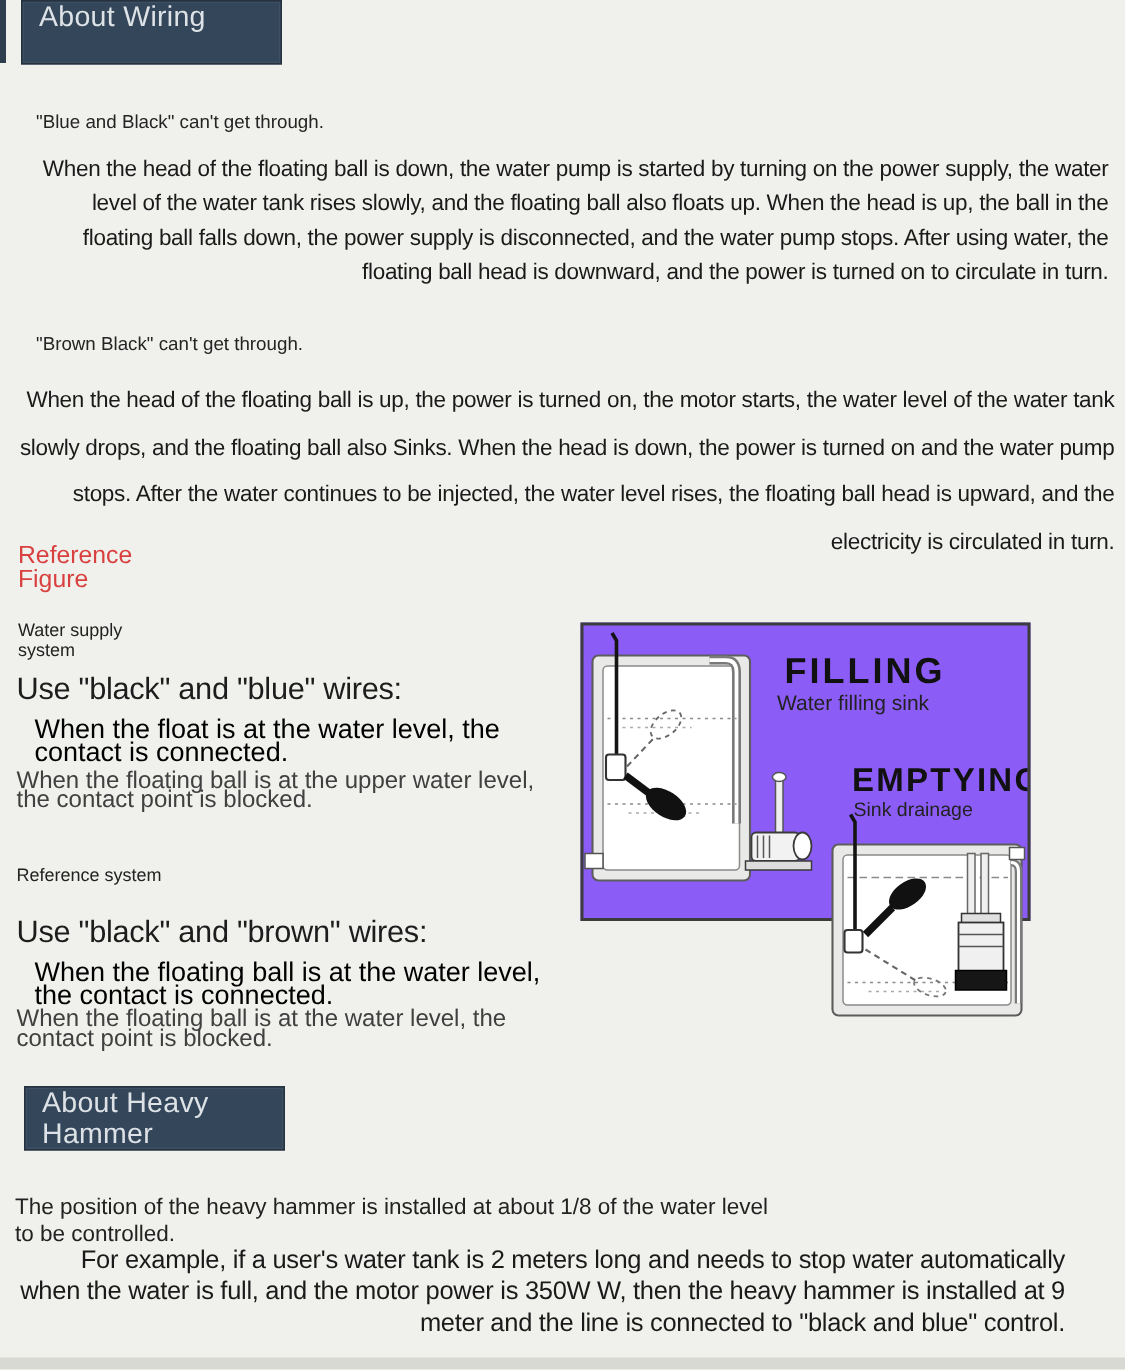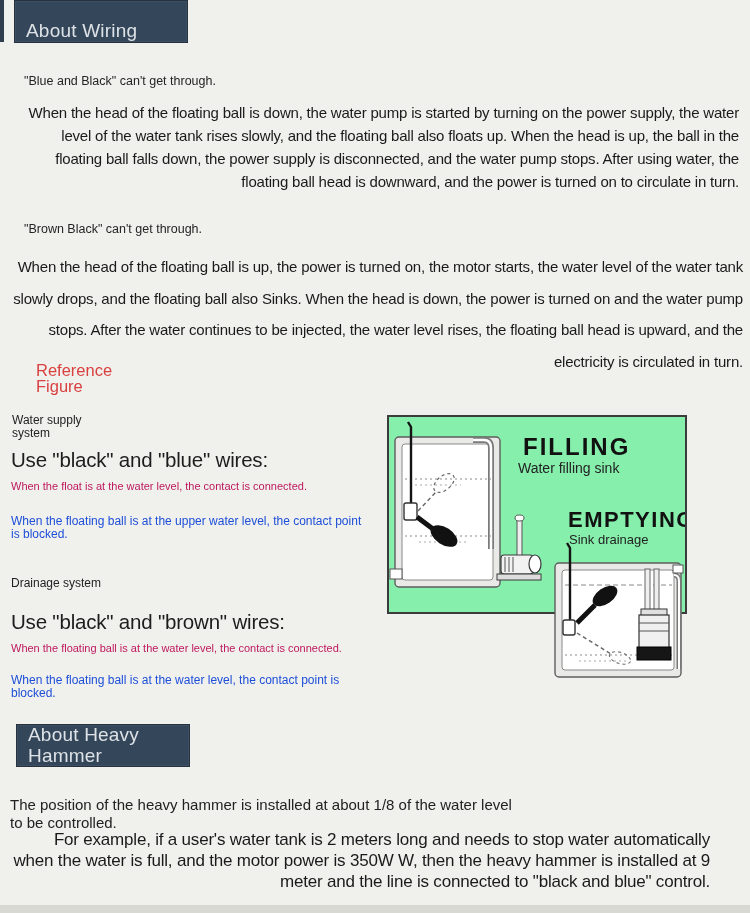--- a/index.html
+++ b/index.html
@@ -8,34 +8,34 @@
     background:#f0f1ed;
     font-family:"Liberation Sans",sans-serif;
     color:#1b1b1b;
   }
   .abs{position:absolute;}
   .navy-box{
     background:#34465a;
     border:1px solid #26323f;
     box-shadow:inset 0 0 0 1px rgba(255,255,255,0.05);
     color:#dde2e6;
-    display:flex;align-items:flex-end;
+    display:flex;align-items:flex-start;
     padding-left:11px;box-sizing:border-box;
     font-size:19px;letter-spacing:0.2px;
   }
   .pre{white-space:pre-line;}
   .body-text{color:#1a1a1a;letter-spacing:-0.2px;text-align:right;}
-  .red-heading{color:#d94040;font-size:16.5px;line-height:16px;margin-left:24px;}
+  .red-heading{color:#d94040;font-size:16.5px;line-height:16px;}
   .mini-label{font-size:12px;line-height:13px;color:#222;}
   .wire-heading{font-size:20.5px;color:#1d1d1d;letter-spacing:-0.2px;}
-  .wire-line1{font-size:11px;line-height:15px;color:#be185d;}
-  .wire-line2{font-size:12px;line-height:12.5px;color:#1d4ed8;}
+  .wire-line1{font-size:18px;line-height:15px;color:#000000;margin-left:12px;}
+  .wire-line2{font-size:16px;line-height:12.5px;color:#404040;}
   .figure-box{
     width:300px;height:199px;
-    border:2px solid #3c3c3c;background:#86efac;box-sizing:border-box;text-align:center;
+    border:2px solid #3c3c3c;background:#8b5cf6;box-sizing:border-box;text-align:center;
   }
   .bottom-strip{background:#d9d9d4;}
   svg text{font-family:"Liberation Sans",sans-serif;}
 </style>
 </head>
 <body>
 
 <div class="abs" style="left:0;top:0;width:4px;height:42px;background:#2e3e4e;"></div>
 
 <div class="abs navy-box" style="left:14px;top:0;width:174px;height:43px;">
@@ -53,21 +53,21 @@
 <div class="abs red-heading" style="left:12px;top:362px;width:120px;">Reference Figure</div>
 
 <div class="abs mini-label" style="left:12px;top:414px;width:100px;">Water supply system</div>
 
 <div class="abs wire-heading" style="left:11px;top:448px;width:360px;">Use "black" and "blue" wires:</div>
 
 <div class="abs wire-line1" style="left:11px;top:479px;width:345px;">When the float is at the water level, the contact is connected.</div>
 
 <div class="abs wire-line2" style="left:11px;top:515px;width:352px;">When the floating ball is at the upper water level, the contact point is blocked.</div>
 
-<div class="abs mini-label" style="left:11px;top:577px;width:200px;">Drainage system</div>
+<div class="abs mini-label" style="left:11px;top:577px;width:200px;">Reference system</div>
 
 <div class="abs wire-heading" style="left:11px;top:610px;width:380px;">Use "black" and "brown" wires:</div>
 
 <div class="abs wire-line1" style="left:11px;top:641px;width:350px;">When the floating ball is at the water level, the contact is connected.</div>
 
 <div class="abs wire-line2" style="left:11px;top:674px;width:352px;">When the floating ball is at the water level, the contact point is blocked.</div>
 
 <div class="abs figure-box" style="left:387px;top:415px;">
   <svg width="296" height="264" viewBox="0 0 296 264">
 

